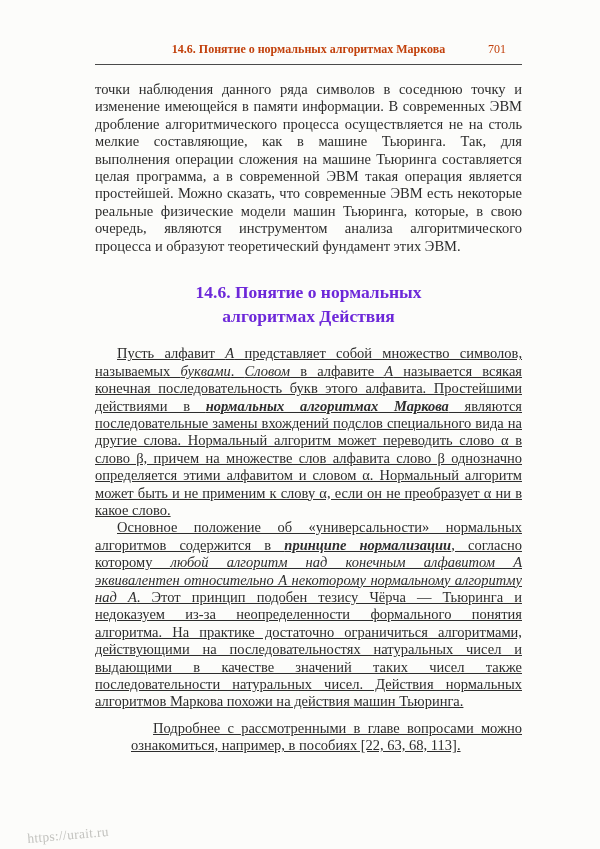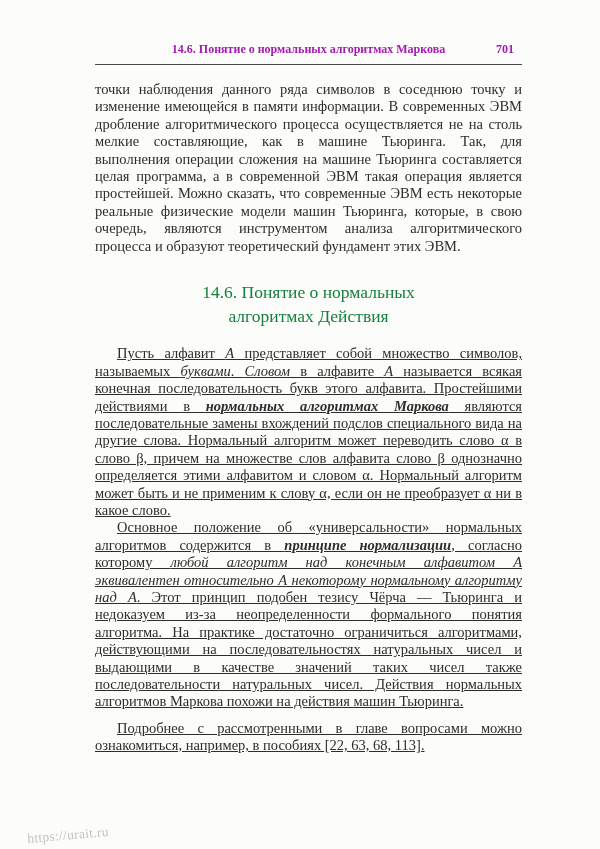--- a/index.html
+++ b/index.html
@@ -16,48 +16,48 @@
   .content {
     position:absolute;
     left:95px; top:42px;
     width:427px;
   }
   .running-head {
     position:relative;
     width:100%;
     font-size:12px;
     font-weight:bold;
-    color:#a21caf;
+    color:#c2410c;
     text-align:center;
     padding-bottom:7px;
     border-bottom:1px solid #4a4a4a;
   }
   .running-head .folio {
     position:absolute;
-    right:8px; top:0;
-    font-weight:bold;
+    right:16px; top:0;
+    font-weight:normal;
   }
   .body-text {
     margin-top:16px;
     font-size:14.5px;
     line-height:17.4px;
     text-align:justify;
   }
   .para { margin:0; }
   .para.indent { text-indent:22px;text-decoration:underline; }
-  .para.spaced { margin-top:9px; }
+  .para.spaced { margin-top:9px;margin-left:36px; }
   .i  { font-style:italic; }
   .bi { font-style:italic; font-weight:bold; }
   .section-heading {
     margin:26px 0 17px 0;
     font-size:17.5px;
-    font-weight:normal;
+    font-weight:bold;
     text-align:center;
     line-height:1.35;
-    color:#15803d;
+    color:#6d28d9;
   }
   .watermark {
     position:absolute;
     left:28px; bottom:2px;
     font-size:13.5px;
     color:#c3c3bf;
     transform:rotate(-5deg);
     transform-origin:left bottom;
     letter-spacing:0.3px;
   }

